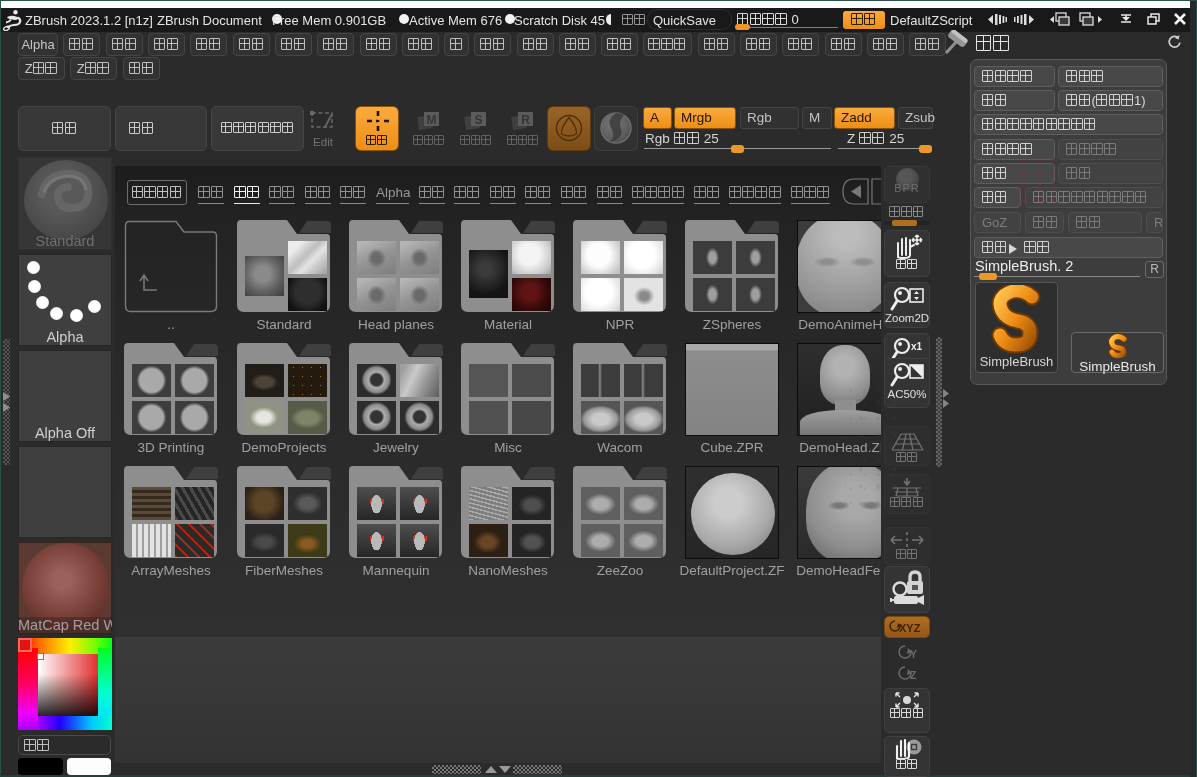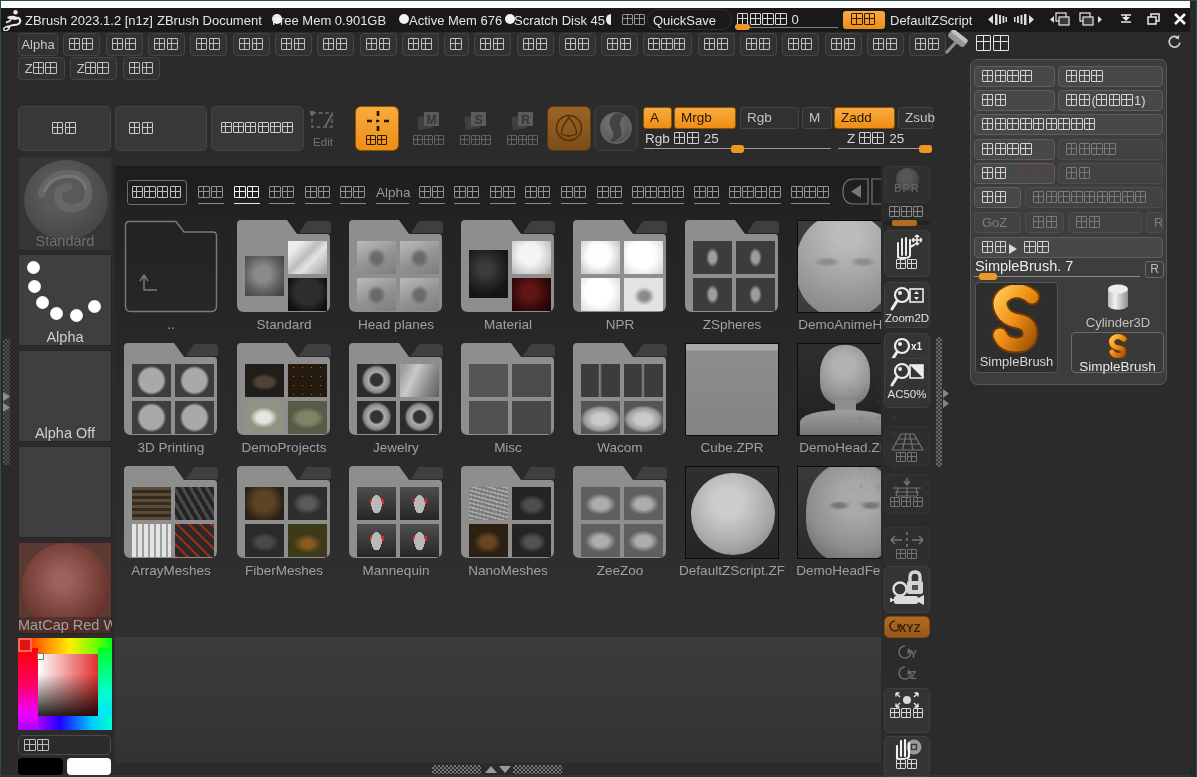--- a/index.html
+++ b/index.html
@@ -382,21 +382,21 @@
         </svg>
         <div class="cell" style="left:8px;top:21px;width:39px;height:33px;background:radial-gradient(ellipse 44% 36% at 50% 52%, #adadad 45%, #5f5f5f 90%), #565656"></div>
         <div class="cell" style="left:51px;top:21px;width:39px;height:33px;background:radial-gradient(ellipse 44% 36% at 50% 52%, #adadad 45%, #5f5f5f 90%), #565656"></div>
         <div class="cell" style="left:8px;top:58px;width:39px;height:33px;background:radial-gradient(ellipse 44% 36% at 50% 52%, #adadad 45%, #5f5f5f 90%), #565656"></div>
         <div class="cell" style="left:51px;top:58px;width:39px;height:33px;background:radial-gradient(ellipse 44% 36% at 50% 52%, #adadad 45%, #5f5f5f 90%), #565656"></div>
       </div>
       <div class="tile-label" style="left:449px;top:397px;width:112px">ZeeZoo</div>
       <div class="ab" style="left:570px;top:300px;width:94px;height:93px;border:1px solid #0c0c0c;background:linear-gradient(180deg,#2f2f2f,#262626);overflow:hidden">
         <div class="ab" style="left:5px;top:6px;width:84px;height:82px;border-radius:50%;background:radial-gradient(circle at 44% 36%,#cccccc 20%,#a9a9a9 60%,#747474 100%)"></div>
       </div>
-      <div class="tile-label" style="left:561px;top:397px;width:112px">DefaultZScript.ZF</div>
+      <div class="tile-label" style="left:561px;top:397px;width:112px">DefaultProject.ZF</div>
       <div class="ab" style="left:682px;top:300px;width:94px;height:93px;border:1px solid #0c0c0c;background:linear-gradient(180deg,#3a3a3a,#2a2a2a);overflow:hidden">
         <div class="ab" style="left:8px;top:-6px;width:92px;height:102px;border-radius:48% 48% 42% 42%;background:radial-gradient(circle at 55% 38%,#a9a9a9 20%,#8e8e8e 60%,#646464 95%)"></div>
         <div class="ab" style="left:30px;top:34px;width:22px;height:9px;border-radius:50%;background:radial-gradient(#787878 30%,rgba(0,0,0,0) 75%)"></div>
         <div class="ab" style="left:62px;top:34px;width:22px;height:9px;border-radius:50%;background:radial-gradient(#787878 30%,rgba(0,0,0,0) 75%)"></div>
       </div>
       <div class="tile-label" style="left:673px;top:397px;width:112px">DemoHeadFem</div>
     </div>
 <div class="ab" style="left:115px;top:637px;width:766px;height:126px;background:linear-gradient(180deg,#3b3b3b 0,#373737 55%,#323232 100%)"></div>
 <div class="ab" style="left:115px;top:763px;width:766px;height:12px;background:#2b2b2b"></div>
 <div class="ab" style="left:432px;top:765px;width:49px;height:9px;background:repeating-conic-gradient(#777 0 25%,#2b2b2b 0 50%) 0 0/4px 4px"></div>
@@ -566,51 +566,37 @@
 <div class="tpb fd" style="left:1058px;top:139px;width:105px"><b class="g"></b><b class="g"></b><b class="g"></b><b class="g"></b></div>
 <div class="tpb" style="left:974px;top:163px;width:81px"><b class="g"></b><b class="g"></b></div>
 <div class="tpb fd" style="left:1058px;top:163px;width:105px"><b class="g"></b><b class="g"></b></div>
 <div class="tpb" style="left:974px;top:187px;width:47px"><b class="g"></b><b class="g"></b></div>
 <div class="tpb fd" style="left:1025px;top:187px;width:138px"><b class="g"></b><b class="g"></b><b class="g"></b><b class="g"></b><b class="g"></b><b class="g"></b><b class="g"></b><b class="g"></b><b class="g"></b></div>
 <div class="tpb fd" style="left:974px;top:212px;width:47px">GoZ</div>
 <div class="tpb fd" style="left:1025px;top:212px;width:39px"><b class="g"></b><b class="g"></b></div>
 <div class="tpb fd" style="left:1068px;top:212px;width:74px"><b class="g"></b><b class="g"></b></div>
 <div class="tpb fd" style="left:1146px;top:212px;width:17px">R</div>
 <div class="tpb" style="left:974px;top:237px;width:189px"><b class="g"></b><b class="g"></b><span style="display:inline-block;width:0;height:0;border:5px solid transparent;border-left:8px solid #d8d8d8;vertical-align:-2px;margin:0 2px"></span><b class="g"></b><b class="g"></b></div>
-<div class="ab" style="left:975px;top:258px;font-size:14.5px;color:#ececec">SimpleBrush. 7</div>
+<div class="ab" style="left:975px;top:258px;font-size:14.5px;color:#ececec">SimpleBrush. 2</div>
 <div class="ab" style="left:974px;top:276px;width:166px;height:1px;background:#8a8a8a"></div>
 <div class="ab" style="left:979px;top:273px;width:18px;height:7px;background:#ef9726;border-radius:3px"></div>
 <div class="ab" style="left:1145px;top:261px;width:19px;height:17px;border:1px solid #6a6a6a;border-radius:3px;color:#b8b8b8;font-size:12px;text-align:center;line-height:15px">R</div>
 <div class="ab" style="left:975px;top:282px;width:83px;height:91px;background:#2e2e2e;border:1px solid #565656;border-radius:4px;overflow:hidden">
 <svg width="66" height="70" viewBox="0 0 66 70" style="margin:2px 0 0 8px">
 <defs>
           <linearGradient id="sg" x1="0" y1="0" x2="1" y2="1">
             <stop offset="0" stop-color="#ffc34e"></stop>
             <stop offset=".5" stop-color="#ee8d15"></stop>
             <stop offset="1" stop-color="#a35407"></stop>
           </linearGradient>
         </defs>
 <path d="M48 12 Q36 2 24 8 Q12 14 18 26 Q22 34 34 36 Q46 38 46 48 Q46 60 32 60 Q20 60 16 50" fill="none" stroke="#6e3a04" stroke-width="17" stroke-linecap="round"></path>
 <path d="M48 12 Q36 2 24 8 Q12 14 18 26 Q22 34 34 36 Q46 38 46 48 Q46 60 32 60 Q20 60 16 50" fill="none" stroke="url(#sg)" stroke-width="13" stroke-linecap="round"></path>
 </svg>
 <div style="position:absolute;left:0;bottom:3px;width:100%;text-align:center;font-size:13px;color:#d6d6d6">SimpleBrush</div></div>
-<div class="ab" style="left:1072px;top:283px;width:92px;height:46px;text-align:center">
-<svg width="36" height="30" viewBox="0 0 36 30">
-<path d="M8 6 L8 22 A10 4.5 0 0 0 28 22 L28 6" fill="#c9c9c9"></path>
-<path d="M8 6 L8 22 A10 4.5 0 0 0 28 22 L28 6" fill="url(#cyg)"></path>
-<defs>
-          <linearGradient id="cyg" x1="0" x2="1">
-            <stop offset="0" stop-color="#b9b9b9"></stop>
-            <stop offset=".35" stop-color="#f2f2f2"></stop>
-            <stop offset="1" stop-color="#8e8e8e"></stop>
-          </linearGradient>
-        </defs>
-<ellipse cx="18" cy="6" rx="10" ry="4.5" fill="#ededed"></ellipse>
-</svg>
-<div style="font-size:13px;color:#c2c2c2;margin-top:-2px">Cylinder3D</div></div>
 <div class="ab" style="left:1071px;top:332px;width:93px;height:41px;background:#3a3a3a;border:1px solid #6a6a6a;border-radius:4px;text-align:center">
 <svg width="26" height="24" viewBox="0 0 26 24" style="margin-top:1px">
 <path d="M19 5 Q14 1 9.5 3.5 Q5 6 7.5 10.5 Q9 13.5 14 14 Q18.5 14.5 18.5 18 Q18.5 21.5 13 21.5 Q8.5 21.5 7 18" fill="none" stroke="#6e3a04" stroke-width="7" stroke-linecap="round"></path>
 <path d="M19 5 Q14 1 9.5 3.5 Q5 6 7.5 10.5 Q9 13.5 14 14 Q18.5 14.5 18.5 18 Q18.5 21.5 13 21.5 Q8.5 21.5 7 18" fill="none" stroke="url(#sg)" stroke-width="5" stroke-linecap="round"></path>
 </svg>
 <div style="font-size:13.5px;color:#e8e8e8;margin-top:-3px">SimpleBrush</div></div>
 <div class="ab" style="left:1018px;top:155px;width:42px;height:60px;opacity:.12;background:radial-gradient(circle at 30% 30%,#c02515 18%,transparent 22%) 0 0/16px 14px"></div>
 <div class="ab" style="left:845px;top:385px;width:55px;height:125px;opacity:.12;background:radial-gradient(circle at 40% 40%,#c03020 10%,transparent 13%) 0 0/14px 14px, radial-gradient(circle at 70% 60%,#3f6a2a 12%,transparent 15%) 4px 6px/17px 17px"></div>
 </div>
 </body></html>

